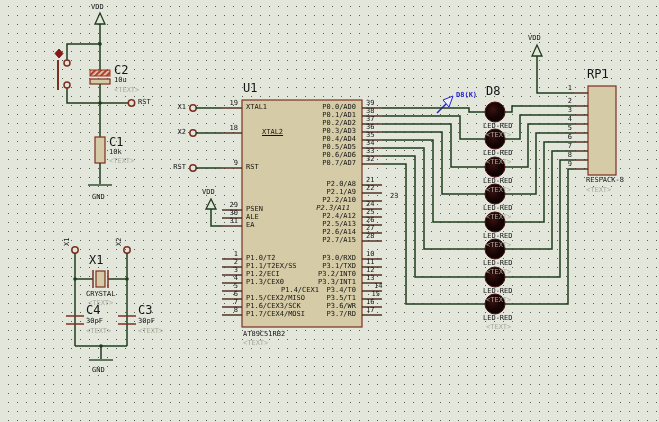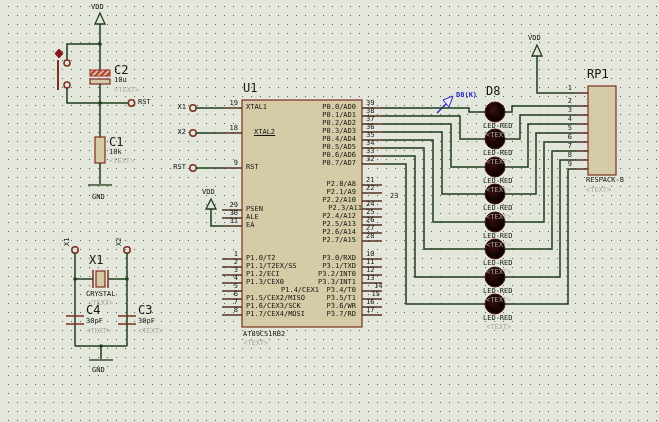--- a/index.html
+++ b/index.html
@@ -245,21 +245,21 @@
   <div class="lbl" style="left:586px;top:177px">RESPACK-8</div>
   <div class="lbl grey" style="left:586px;top:187px">&lt;TEXT&gt;</div>
 
   <div class="lbl s8" style="left:486px;top:87px">D8</div>
   <div class="lbl blue" style="left:456px;top:92px">D8(K)</div>
 
   <div id="gen-labels">
       <div class="lbl r" style="left: 220px; top: 100px; width: 18px;">19</div>
       <div class="lbl " style="left: 246px; top: 104px;">XTAL1</div>
       <div class="lbl r" style="left: 220px; top: 125px; width: 18px;">18</div>
-      <div class="lbl " style="left: 254px; top: 129px; text-decoration: underline;">XTAL2</div>
+      <div class="lbl " style="left: 262px; top: 129px; text-decoration: underline;">XTAL2</div>
       <div class="lbl r" style="left: 220px; top: 160px; width: 18px;">9</div>
       <div class="lbl " style="left: 246px; top: 164px;">RST</div>
       <div class="lbl r" style="left: 220px; top: 202px; width: 18px;">29</div>
       <div class="lbl " style="left: 246px; top: 206px;">PSEN</div>
       <div class="lbl r" style="left: 220px; top: 210px; width: 18px;">30</div>
       <div class="lbl " style="left: 246px; top: 214px;">ALE</div>
       <div class="lbl r" style="left: 220px; top: 218px; width: 18px;">31</div>
       <div class="lbl " style="left: 246px; top: 222px;">EA</div>
       <div class="lbl r" style="left: 220px; top: 251px; width: 18px;">1</div>
       <div class="lbl " style="left: 246px; top: 255px;">P1.0/T2</div>
@@ -293,21 +293,21 @@
       <div class="lbl r" style="left: 266px; top: 152px; width: 90px;">P0.6/AD6</div>
       <div class="lbl " style="left: 366px; top: 156px; width: 18px;">32</div>
       <div class="lbl r" style="left: 266px; top: 160px; width: 90px;">P0.7/AD7</div>
       <div class="lbl " style="left: 366px; top: 177px; width: 18px;">21</div>
       <div class="lbl r" style="left: 266px; top: 181px; width: 90px;">P2.0/A8</div>
       <div class="lbl " style="left: 366px; top: 185px; width: 18px;">22</div>
       <div class="lbl r" style="left: 266px; top: 189px; width: 90px;">P2.1/A9</div>
       <div class="lbl " style="left: 366px; top: 193px; width: 18px; margin-left: 24px;">23</div>
       <div class="lbl r" style="left: 266px; top: 197px; width: 90px;">P2.2/A10</div>
       <div class="lbl " style="left: 366px; top: 201px; width: 18px;">24</div>
-      <div class="lbl r" style="left: 272px; top: 205px; width: 90px;">P2.3/A11</div>
+      <div class="lbl r" style="left: 260px; top: 205px; width: 90px; font-style: italic;">P2.3/A11</div>
       <div class="lbl " style="left: 366px; top: 209px; width: 18px;">25</div>
       <div class="lbl r" style="left: 266px; top: 213px; width: 90px;">P2.4/A12</div>
       <div class="lbl " style="left: 366px; top: 217px; width: 18px;">26</div>
       <div class="lbl r" style="left: 266px; top: 221px; width: 90px;">P2.5/A13</div>
       <div class="lbl " style="left: 366px; top: 225px; width: 18px;">27</div>
       <div class="lbl r" style="left: 266px; top: 229px; width: 90px;">P2.6/A14</div>
       <div class="lbl " style="left: 366px; top: 233px; width: 18px;">28</div>
       <div class="lbl r" style="left: 266px; top: 237px; width: 90px;">P2.7/A15</div>
       <div class="lbl " style="left: 366px; top: 251px; width: 18px;">10</div>
       <div class="lbl r" style="left: 266px; top: 255px; width: 90px;">P3.0/RXD</div>

